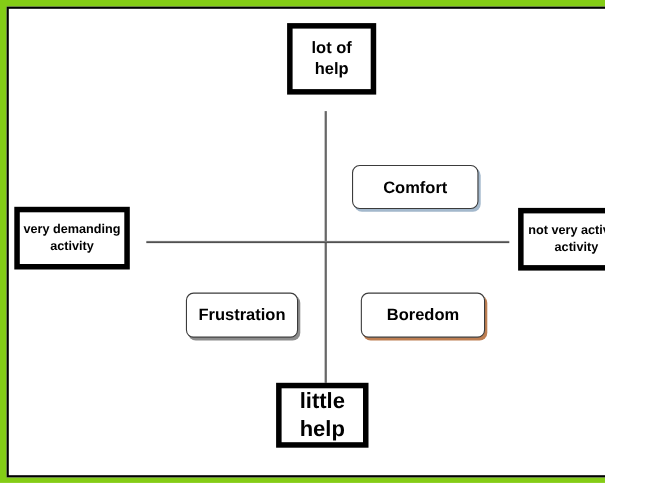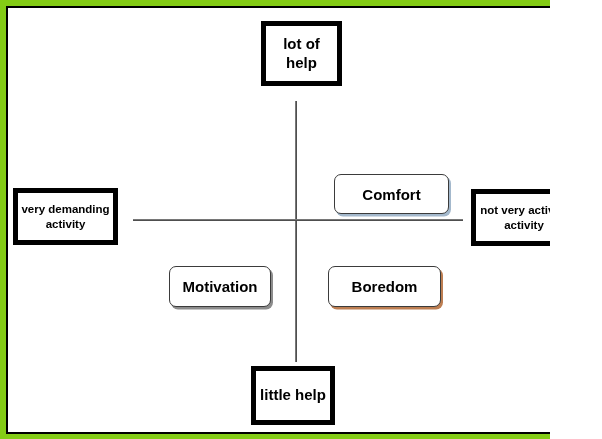--- a/index.html
+++ b/index.html
@@ -50,38 +50,38 @@
     display: flex;
     align-items: center;
     justify-content: center;
     text-align: center;
     color: #000000;
     box-sizing: border-box;
     white-space: pre-line;
     line-height: 1.25;
   }
   .box-top    { left: 261px; top: 21px;  width: 81px;  height: 65px; font-size: 15px; }
-  .box-bottom { left: 251px; top: 366px; width: 84px;  height: 59px; font-size: 15px; }
+  .box-bottom { left: 251px; top: 348px; width: 84px;  height: 59px; font-size: 20px; }
   .box-left   { left: 13px;  top: 188px; width: 105px; height: 57px; font-size: 11.5px; }
   .box-right  { left: 471px; top: 189px; width: 106px; height: 57px; font-size: 11.5px; }
   .quad-box {
     position: absolute;
     border: 1.5px solid #3b3b3b;
     border-radius: 7px;
     background: #ffffff;
     display: flex;
     align-items: center;
     justify-content: center;
     font-size: 15px;
     color: #000000;
     box-sizing: border-box;
     box-shadow: 2px 2.5px 0 var(--shadow, #8c8c8c);
   }
   .quad-motivation  { left: 167px; top: 150px; width: 101px; height: 40px; }
-  .quad-comfort     { left: 334px; top: 150px; width: 115px; height: 40px; margin-top: 24px; }
+  .quad-comfort     { left: 320px; top: 150px; width: 115px; height: 40px; }
   .quad-frustration { left: 169px; top: 266px; width: 102px; height: 41px; }
   .quad-boredom     { left: 328px; top: 266px; width: 113px; height: 41px; }
 </style>
 </head>
 <body>
 
 <div id="canvas">
 
   <div class="frame"></div>
 
@@ -94,17 +94,17 @@
 
   <div class="thick-box box-left">very demanding
 activity</div>
 
   <div class="thick-box box-right">not very activity
 activity</div>
 
 
   <div class="quad-box quad-comfort" style="--shadow: #a3b8cc;">Comfort</div>
 
-  <div class="quad-box quad-frustration" style="--shadow: #8c8c8c;">Motivation</div>
+  <div class="quad-box quad-frustration" style="--shadow: #8c8c8c;">Frustration</div>
 
   <div class="quad-box quad-boredom" style="--shadow: #bd7e52;">Boredom</div>
 
 </div>
 
 </body></html>

